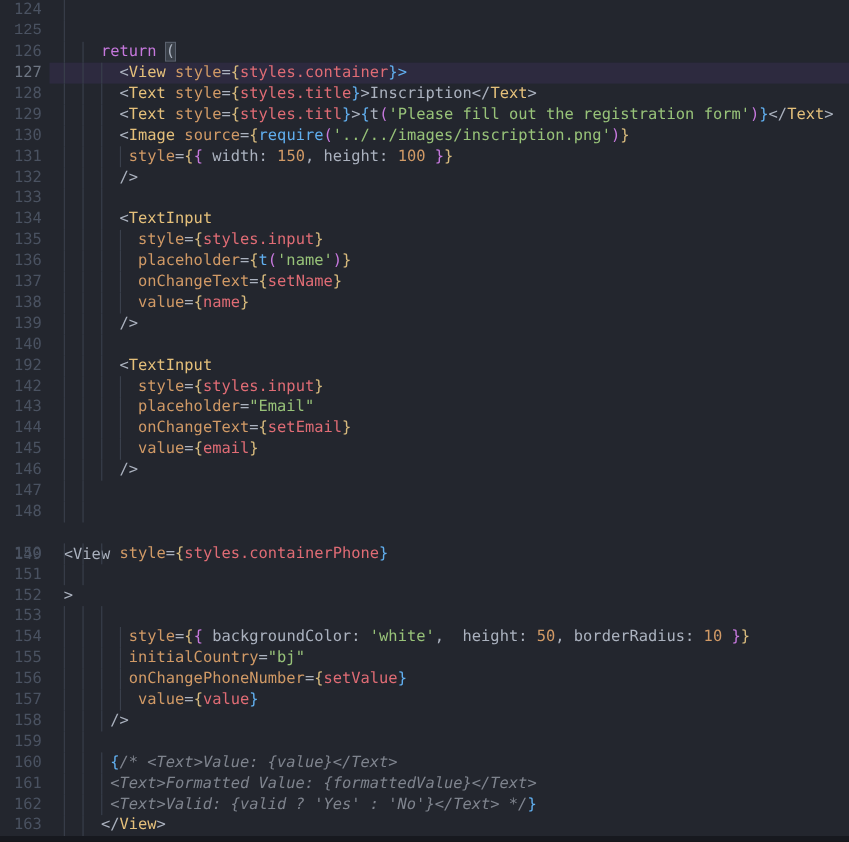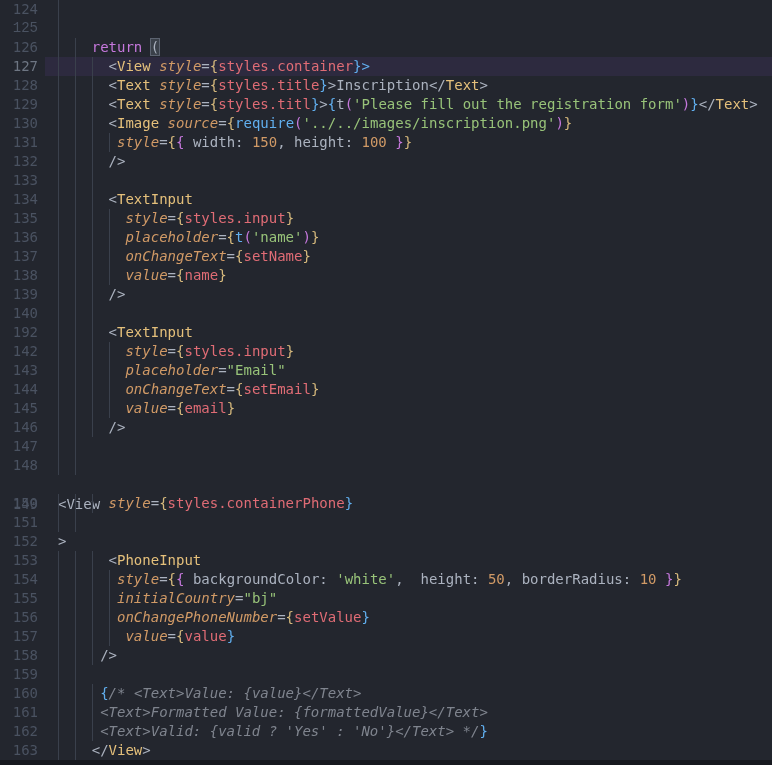--- a/index.html
+++ b/index.html
@@ -18,21 +18,21 @@
   }
   .cur-line{position:absolute; left:45px; right:0; height:19px; background:var(--c-band);}
   .row{position:absolute; left:0; right:0; height:19px; white-space:pre;}
   .ln{position:absolute; left:0; top:0; width:38px; text-align:right; color:var(--c-lnum); user-select:none;}
   .row.cur .ln{color:var(--c-lnum-act);}
   .guide{position:absolute; top:0; width:1px; height:19px; background:var(--c-guide);}
   .code{position:absolute; left:58px; top:0; white-space:pre;}
   .tk-fg{color:var(--c-fg);}
   .tk-kw{color:var(--c-kw);}
   .tk-tag{color:var(--c-tag);}
-  .tk-attr{color:var(--c-attr); font-style:italic;}
+  .tk-attr{color:var(--c-attr); }
   .tk-var{color:var(--c-var);}
   .tk-str{color:var(--c-str);}
   .tk-fn{color:var(--c-fn);}
   .tk-num{color:var(--c-num);}
   .tk-com{color:var(--c-com); font-style:italic;}
   .tk-bg{color:var(--c-bg-br);}
   .tk-bp{color:var(--c-bp);}
   .tk-bb{color:var(--c-bb);}
   .tk-mp{color:var(--c-fg); background:#3a4049; outline:1px solid #5c6370;}
   .bottom-strip{position:absolute; left:0; right:0; bottom:0; height:5px; background:var(--c-strip);}
@@ -65,21 +65,21 @@
       <div class="row" style="top: 361px;"><span class="ln">143</span><span class="guide" style="left: 58px;"></span><span class="guide" style="left: 74.8712px;"></span><span class="guide" style="left: 91.7424px;"></span><span class="guide" style="left: 108.614px;"></span><span class="code"><span class="tk-fg">        </span><span class="tk-attr">placeholder</span><span class="tk-fg">=</span><span class="tk-str">"Email"</span></span></div>
       <div class="row" style="top: 380px;"><span class="ln">144</span><span class="guide" style="left: 58px;"></span><span class="guide" style="left: 74.8712px;"></span><span class="guide" style="left: 91.7424px;"></span><span class="guide" style="left: 108.614px;"></span><span class="code"><span class="tk-fg">        </span><span class="tk-attr">onChangeText</span><span class="tk-fg">=</span><span class="tk-bg">{</span><span class="tk-var">setEmail</span><span class="tk-bg">}</span></span></div>
       <div class="row" style="top: 399px;"><span class="ln">145</span><span class="guide" style="left: 58px;"></span><span class="guide" style="left: 74.8712px;"></span><span class="guide" style="left: 91.7424px;"></span><span class="guide" style="left: 108.614px;"></span><span class="code"><span class="tk-fg">        </span><span class="tk-attr">value</span><span class="tk-fg">=</span><span class="tk-bg">{</span><span class="tk-var">email</span><span class="tk-bg">}</span></span></div>
       <div class="row" style="top: 418px;"><span class="ln">146</span><span class="guide" style="left: 58px;"></span><span class="guide" style="left: 74.8712px;"></span><span class="guide" style="left: 91.7424px;"></span><span class="code"><span class="tk-fg">      /&gt;</span></span></div>
       <div class="row" style="top: 437px;"><span class="ln">147</span><span class="guide" style="left: 58px;"></span><span class="guide" style="left: 74.8712px;"></span><span class="code"></span></div>
       <div class="row" style="top: 456px;"><span class="ln">148</span><span class="guide" style="left: 58px;"></span><span class="guide" style="left: 74.8712px;"></span><span class="code"></span></div>
       <div class="row" style="top: 495px;"><span class="ln">149</span><span class="code"><span class="tk-fg">&lt;View</span></span></div>
       <div class="row" style="top: 494px;"><span class="ln">150</span><span class="guide" style="left: 58px;"></span><span class="guide" style="left: 74.8712px;"></span><span class="guide" style="left: 91.7424px;"></span><span class="code"><span class="tk-fg">      </span><span class="tk-attr">style</span><span class="tk-fg">=</span><span class="tk-bg">{</span><span class="tk-var">styles.containerPhone</span><span class="tk-bb">}</span></span></div>
       <div class="row" style="top: 513px;"><span class="ln">151</span><span class="guide" style="left: 58px;"></span><span class="guide" style="left: 74.8712px;"></span><span class="code"></span></div>
       <div class="row" style="top: 532px;"><span class="ln">152</span><span class="code"><span class="tk-fg">&gt;</span></span></div>
-      <div class="row" style="top: 551px;"><span class="ln">153</span><span class="guide" style="left: 58px;"></span><span class="guide" style="left: 74.8712px;"></span><span class="guide" style="left: 91.7424px;"></span><span class="code"><span class="tk-fg">      &lt;</span><span class="tk-tag">PhoneInput</span></span></div>
+      <div class="row" style="top: 551px;"><span class="ln">153</span><span class="guide" style="left: 58px;"></span><span class="guide" style="left: 74.8712px;"></span><span class="guide" style="left: 91.7424px;"></span></div>
       <div class="row" style="top: 570px;"><span class="ln">154</span><span class="guide" style="left: 58px;"></span><span class="guide" style="left: 74.8712px;"></span><span class="guide" style="left: 91.7424px;"></span><span class="guide" style="left: 108.614px;"></span><span class="code"><span class="tk-fg">       </span><span class="tk-attr">style</span><span class="tk-fg">=</span><span class="tk-bg">{</span><span class="tk-bp">{</span><span class="tk-fg"> backgroundColor: </span><span class="tk-str">'white'</span><span class="tk-fg">,  height: </span><span class="tk-num">50</span><span class="tk-fg">, borderRadius: </span><span class="tk-num">10</span><span class="tk-fg"> </span><span class="tk-bp">}</span><span class="tk-bg">}</span></span></div>
       <div class="row" style="top: 589px;"><span class="ln">155</span><span class="guide" style="left: 58px;"></span><span class="guide" style="left: 74.8712px;"></span><span class="guide" style="left: 91.7424px;"></span><span class="guide" style="left: 108.614px;"></span><span class="code"><span class="tk-fg">       </span><span class="tk-attr">initialCountry</span><span class="tk-fg">=</span><span class="tk-str">"bj"</span></span></div>
       <div class="row" style="top: 608px;"><span class="ln">156</span><span class="guide" style="left: 58px;"></span><span class="guide" style="left: 74.8712px;"></span><span class="guide" style="left: 91.7424px;"></span><span class="guide" style="left: 108.614px;"></span><span class="code"><span class="tk-fg">       </span><span class="tk-attr">onChangePhoneNumber</span><span class="tk-fg">=</span><span class="tk-bg">{</span><span class="tk-var">setValue</span><span class="tk-bb">}</span></span></div>
       <div class="row" style="top: 627px;"><span class="ln">157</span><span class="guide" style="left: 58px;"></span><span class="guide" style="left: 74.8712px;"></span><span class="guide" style="left: 91.7424px;"></span><span class="guide" style="left: 108.614px;"></span><span class="code"><span class="tk-fg">        </span><span class="tk-attr">value</span><span class="tk-fg">=</span><span class="tk-bg">{</span><span class="tk-var">value</span><span class="tk-bb">}</span></span></div>
       <div class="row" style="top: 646px;"><span class="ln">158</span><span class="guide" style="left: 58px;"></span><span class="guide" style="left: 74.8712px;"></span><span class="guide" style="left: 91.7424px;"></span><span class="code"><span class="tk-fg">     /&gt;</span></span></div>
       <div class="row" style="top: 665px;"><span class="ln">159</span><span class="guide" style="left: 58px;"></span><span class="guide" style="left: 74.8712px;"></span><span class="code"></span></div>
       <div class="row" style="top: 684px;"><span class="ln">160</span><span class="guide" style="left: 58px;"></span><span class="guide" style="left: 74.8712px;"></span><span class="guide" style="left: 91.7424px;"></span><span class="code"><span class="tk-fg">     </span><span class="tk-bb">{</span><span class="tk-com">/* &lt;Text&gt;Value: {value}&lt;/Text&gt;</span></span></div>
       <div class="row" style="top: 703px;"><span class="ln">161</span><span class="guide" style="left: 58px;"></span><span class="guide" style="left: 74.8712px;"></span><span class="guide" style="left: 91.7424px;"></span><span class="code"><span class="tk-com">     &lt;Text&gt;Formatted Value: {formattedValue}&lt;/Text&gt;</span></span></div>
       <div class="row" style="top: 722px;"><span class="ln">162</span><span class="guide" style="left: 58px;"></span><span class="guide" style="left: 74.8712px;"></span><span class="guide" style="left: 91.7424px;"></span><span class="code"><span class="tk-com">     &lt;Text&gt;Valid: {valid ? 'Yes' : 'No'}&lt;/Text&gt; */</span><span class="tk-bb">}</span></span></div>
       <div class="row" style="top: 741px;"><span class="ln">163</span><span class="guide" style="left: 58px;"></span><span class="guide" style="left: 74.8712px;"></span><span class="code"><span class="tk-fg">    &lt;/</span><span class="tk-tag">View</span><span class="tk-fg">&gt;</span></span></div>

